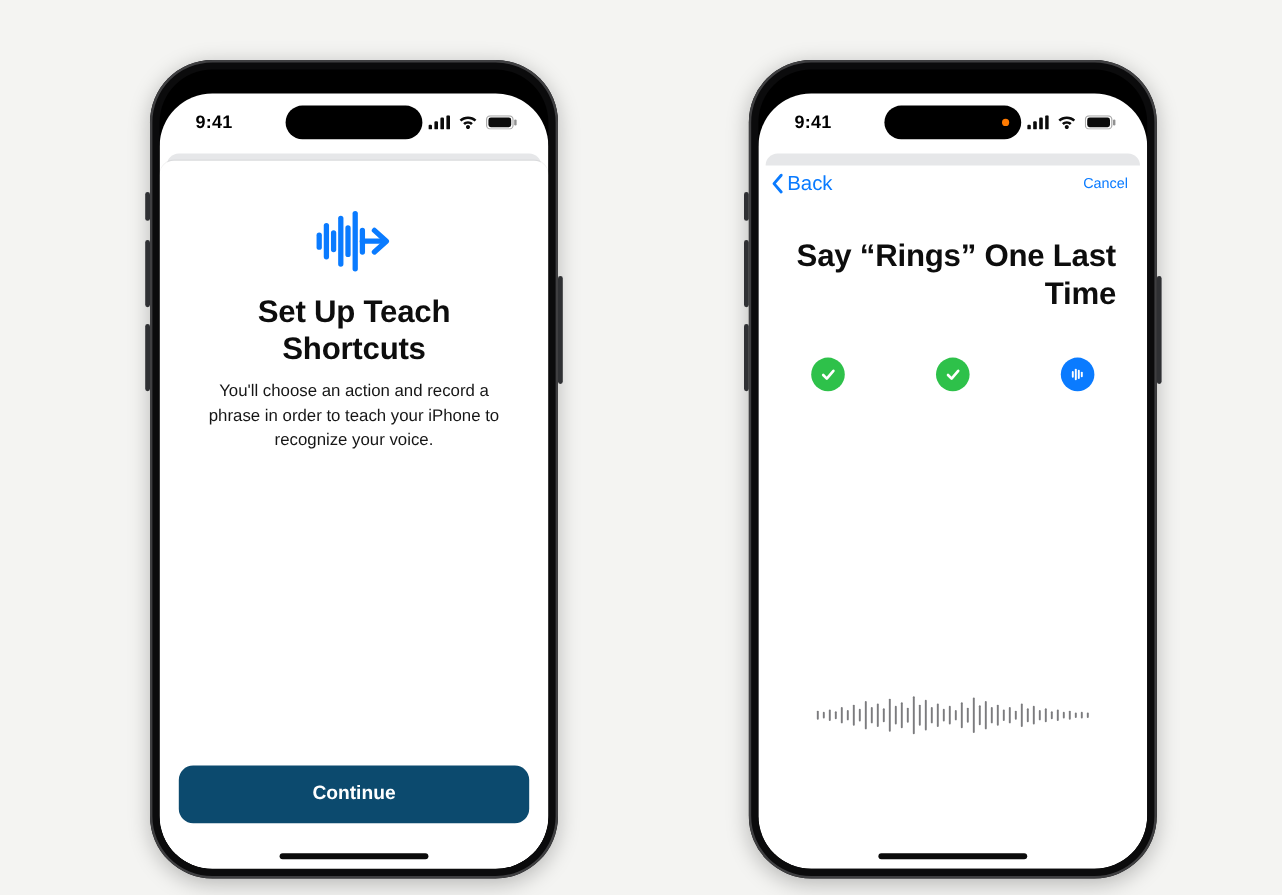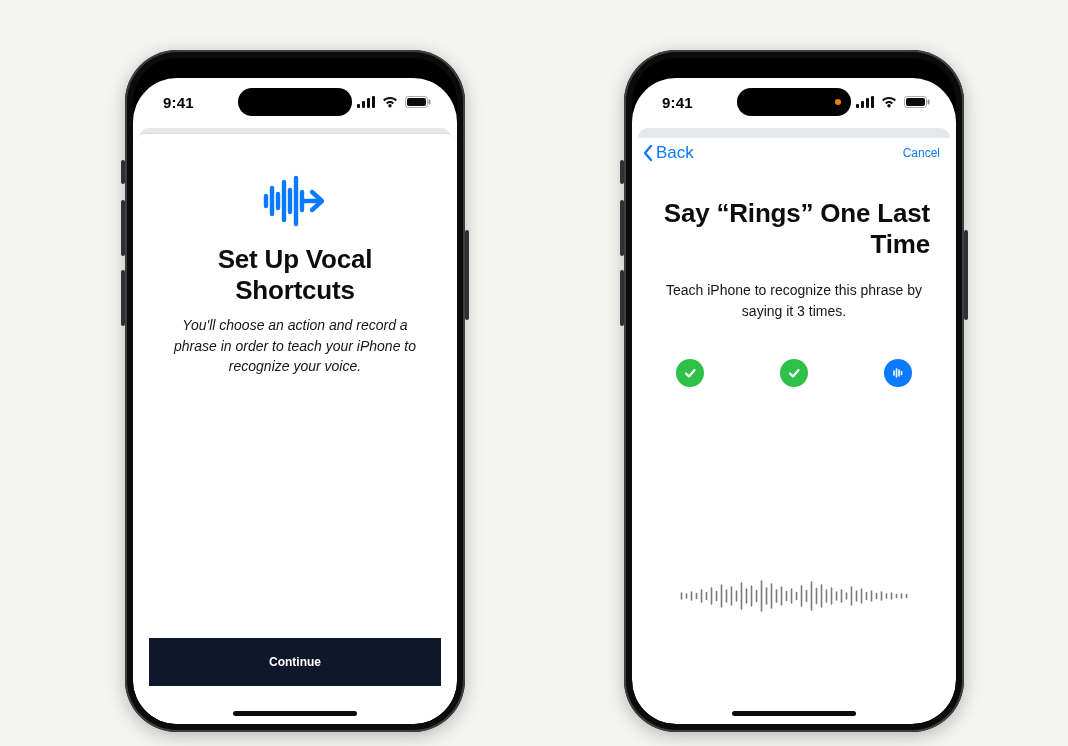--- a/index.html
+++ b/index.html
@@ -121,33 +121,32 @@
     font-weight: 700;
     line-height: 1.18;
     letter-spacing: -0.2px;
     color: #0d0d0d;
   }
   .intro p.desc {
     margin: 0;
     font-size: 14px;
     line-height: 1.45;
     color: #161616;
-    font-style: italic;
   }
   .continue-btn {
     position: absolute;
     left: 16px; right: 16px; bottom: 38px;
     height: 48px;
-    background: #0f172a;
+    background: #0c4a6e;
     color: #fff;
-    border-radius: 0;
+    border-radius: 12px;
     display: flex;
     align-items: center;
     justify-content: center;
-    font-size: 12px;
+    font-size: 16px;
     font-weight: 600;
   }
 
   
   .nav {
     position: absolute;
     top: 60px;
     left: 0; right: 0;
     height: 30px;
     display: flex;
@@ -280,21 +279,21 @@
                   <line x1="30" y1="16" x2="30" y2="38"></line>
                   <line x1="36" y1="4" x2="36" y2="50"></line>
                   <line x1="42" y1="18" x2="42" y2="36"></line>
                 </g>
                 <g stroke="#0a7bff" stroke-width="4.4" stroke-linecap="round" stroke-linejoin="round" fill="none">
                   <path d="M42 27 H60"></path>
                   <path d="M52 18 L62 27 L52 36"></path>
                 </g>
               </svg>
             </span>
-            <h1>Set Up Vocal Shortcuts</h1>
+            <h1>Set Up Teach Shortcuts</h1>
             <p class="desc">You'll choose an action and record a phrase in order to teach your iPhone to recognize your voice.</p>
           </div>
 
           <div class="continue-btn">
             <span>Continue</span>
           </div>
         </div>
 
         <div class="home-indicator"></div>
       </div>
@@ -353,21 +352,20 @@
             </span>
             <span>Back</span>
           </div>
           <div class="cancel">
             <span>Cancel</span>
           </div>
         </div>
 
         <div class="teach">
           <h1>Say “Rings” One Last Time</h1>
-          <p class="desc">Teach iPhone to recognize this phrase by saying it 3 times.</p>
 
           <div class="recordings">
             <div class="rec-dot rec-done">
               <span>
                 <svg width="14" height="14" viewBox="0 0 14 14">
                     <path d="M3 7.5 L6 10.5 L11.5 4" fill="none" stroke="#fff" stroke-width="2.2" stroke-linecap="round" stroke-linejoin="round"></path>
                   </svg>
               </span>
             </div>
             <div class="rec-dot rec-done">

